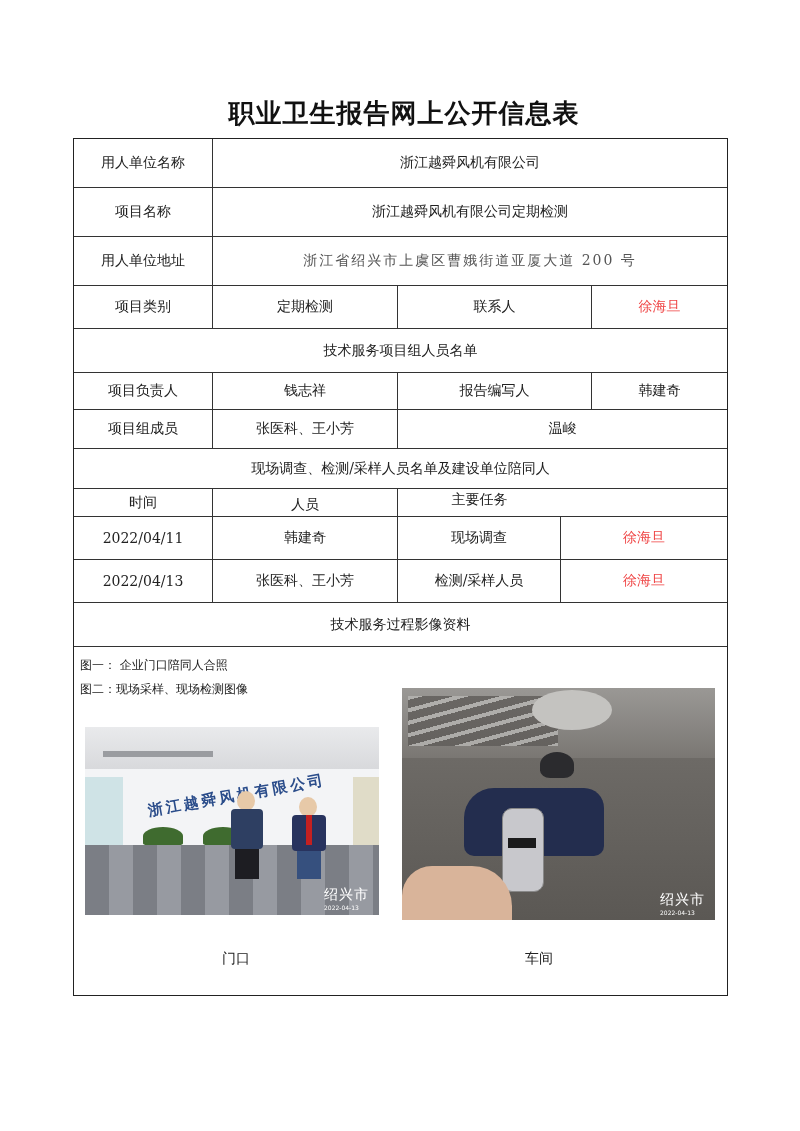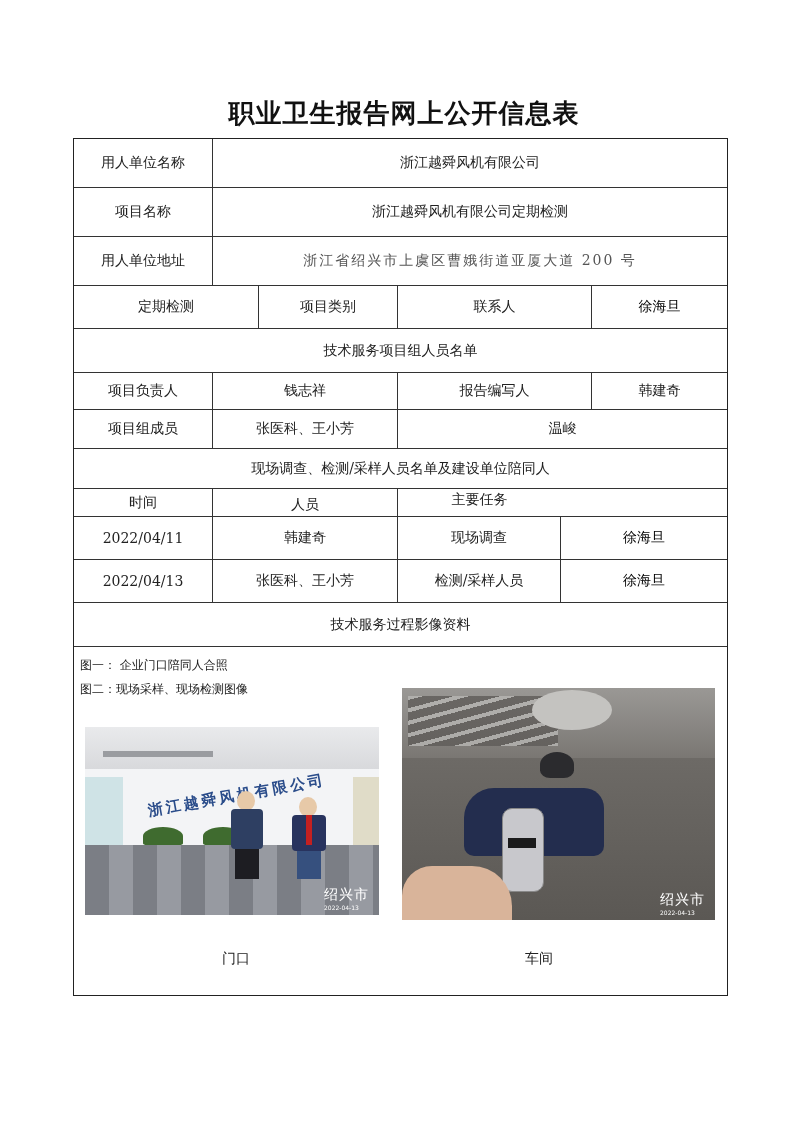--- a/index.html
+++ b/index.html
@@ -9,21 +9,21 @@
   .row { display: flex; border-bottom: 1.5px solid #333; box-sizing: border-box; }
   .cell { display: flex; align-items: center; justify-content: center; font-size: 14px; box-sizing: border-box; border-right: 1.5px solid #333; }
   .cell:last-child { border-right: none; }
   .c1 { width: 139px; }
   .c2 { width: 185px; }
   .c3 { width: 194px; }
   .c4 { flex: 1; }
   .s3 { width: 163px; }
   .s4 { flex: 1; }
   .full { flex: 1; }
-  .grey { color: #000000; }
+  .grey { color: #ef4444; }
   .spaced { letter-spacing: 2px; color: #555; }
   .h-top { align-items: flex-start; padding-top: 4px; }
   .h-bot { align-items: flex-end; padding-bottom: 2px; }
   .media { position: relative; height: 348px; }
   .media .lbl { position: absolute; left: 6px; font-size: 12px; }
   .photo { position: absolute; overflow: hidden; }
   .caption { position: absolute; font-size: 14px; }
   .wm { position: absolute; right: 10px; bottom: 4px; color: #fff; font-family: "DejaVu Sans", sans-serif; }
   .wm .city { font-size: 14px; letter-spacing: 1px; }
   .wm .date { font-size: 6px; }
@@ -44,22 +44,22 @@
     <div class="cell c1">项目名称</div>
     <div class="cell full">浙江越舜风机有限公司定期检测</div>
   </div>
 
   <div class="row" style="height:49px">
     <div class="cell c1">用人单位地址</div>
     <div class="cell full spaced">浙江省绍兴市上虞区曹娥街道亚厦大道 200 号</div>
   </div>
 
   <div class="row" style="height:43px">
+    <div class="cell c1">项目类别</div>
     <div class="cell c2">定期检测</div>
-    <div class="cell c1">项目类别</div>
     <div class="cell c3">联系人</div>
     <div class="cell c4 grey">徐海旦</div>
   </div>
 
   <div class="row" style="height:44px">
     <div class="cell full">技术服务项目组人员名单</div>
   </div>
   <div class="row" style="height:37px">
     <div class="cell c1">项目负责人</div>
     <div class="cell c2">钱志祥</div>

